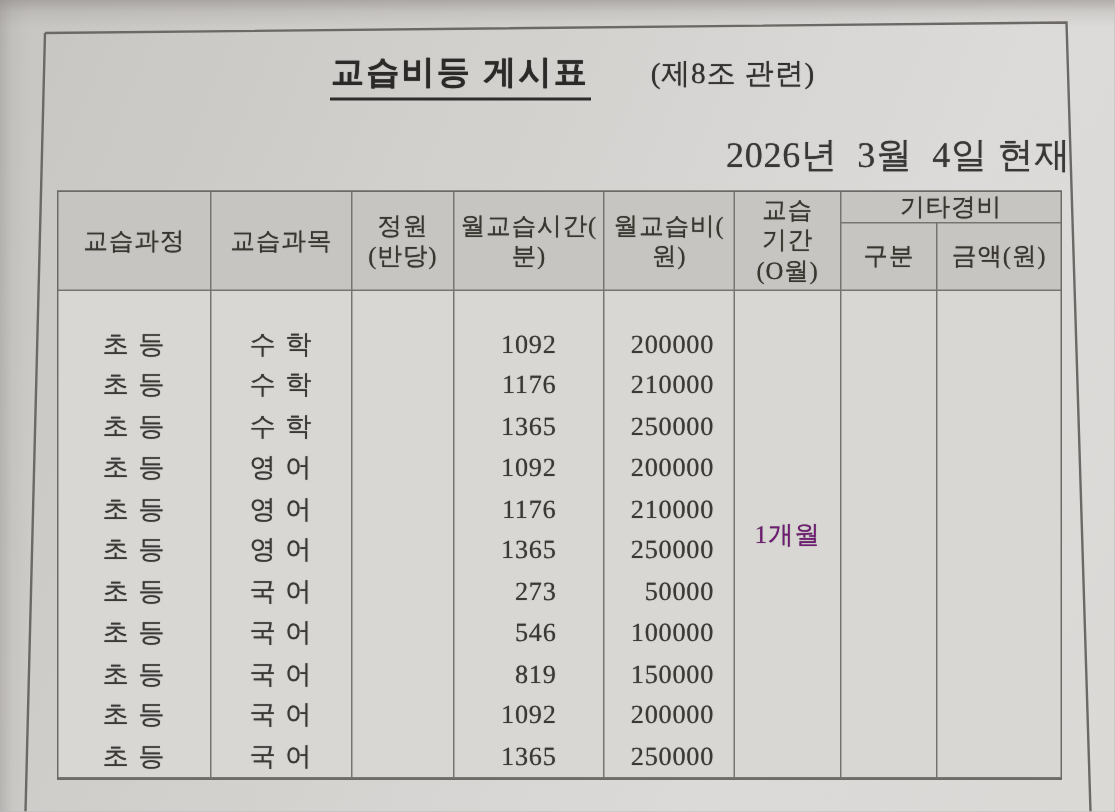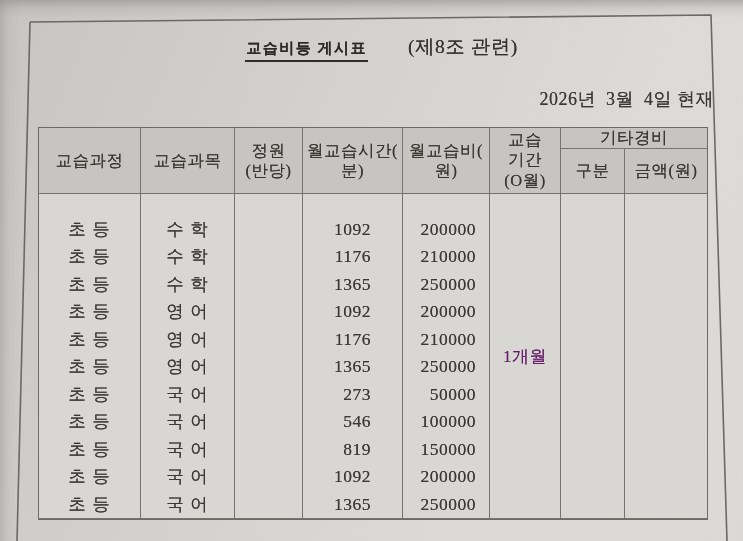--- a/index.html
+++ b/index.html
@@ -11,27 +11,27 @@
       linear-gradient(90deg, rgba(120,116,112,.28) 0px, rgba(120,116,112,.08) 8px, rgba(120,116,112,0) 20px),
       linear-gradient(290deg, rgba(255,255,255,.10), rgba(0,0,0,.05)),
       linear-gradient(115deg,#d2d0cd 0%,#d8d6d3 35%,#dddbd9 70%,#d7d5d2 100%);
     color:#3e3c3a;}
   .frame-svg{position:absolute;left:0;top:0;}
 
   
   .title-line{position:absolute;left:0;top:33px;width:743px;display:flex;
     justify-content:center;align-items:baseline;transform:translateX(10px);
     text-shadow:0 0 .6px rgba(50,48,46,.85);}
-  .title-main{font-family:Liberation Serif, serif;
-    font-weight:800;font-size:15px;letter-spacing:1.5px;color:#2b2a28;
+  .title-main{font-family:Liberation Sans, sans-serif;
+    font-weight:800;font-size:22px;letter-spacing:1.5px;color:#2b2a28;
     border-bottom:2.6px solid #2e2d2b;padding:0 1px 2px 1px;white-space:pre;}
   .title-suffix{font-size:19.5px;color:#343230;white-space:pre;letter-spacing:.5px;margin-left:40px;}
 
   
-  .date-line{position:absolute;top:87px;right:29px;font-size:18px;color:#39373５;
+  .date-line{position:absolute;top:87px;right:29px;font-size:24px;color:#39373５;
     color:#3a3836;white-space:pre;letter-spacing:.5px;text-shadow:0 0 .6px rgba(55,53,51,.8);}
 
   
   .tbl{position:absolute;left:38px;top:127px;width:670px;height:393px;
     box-sizing:border-box;border:1.5px solid #6d6a66;background:#777470;
     display:grid;gap:1px;
     grid-template-columns:101px 93px 67px 99px 86px 70px 63px 1fr;
     grid-template-rows:20px 44px 324px;
     text-shadow:0 0 .6px rgba(55,53,51,.75);}
   .cell{background:#d9d7d4;display:flex;flex-direction:column;

